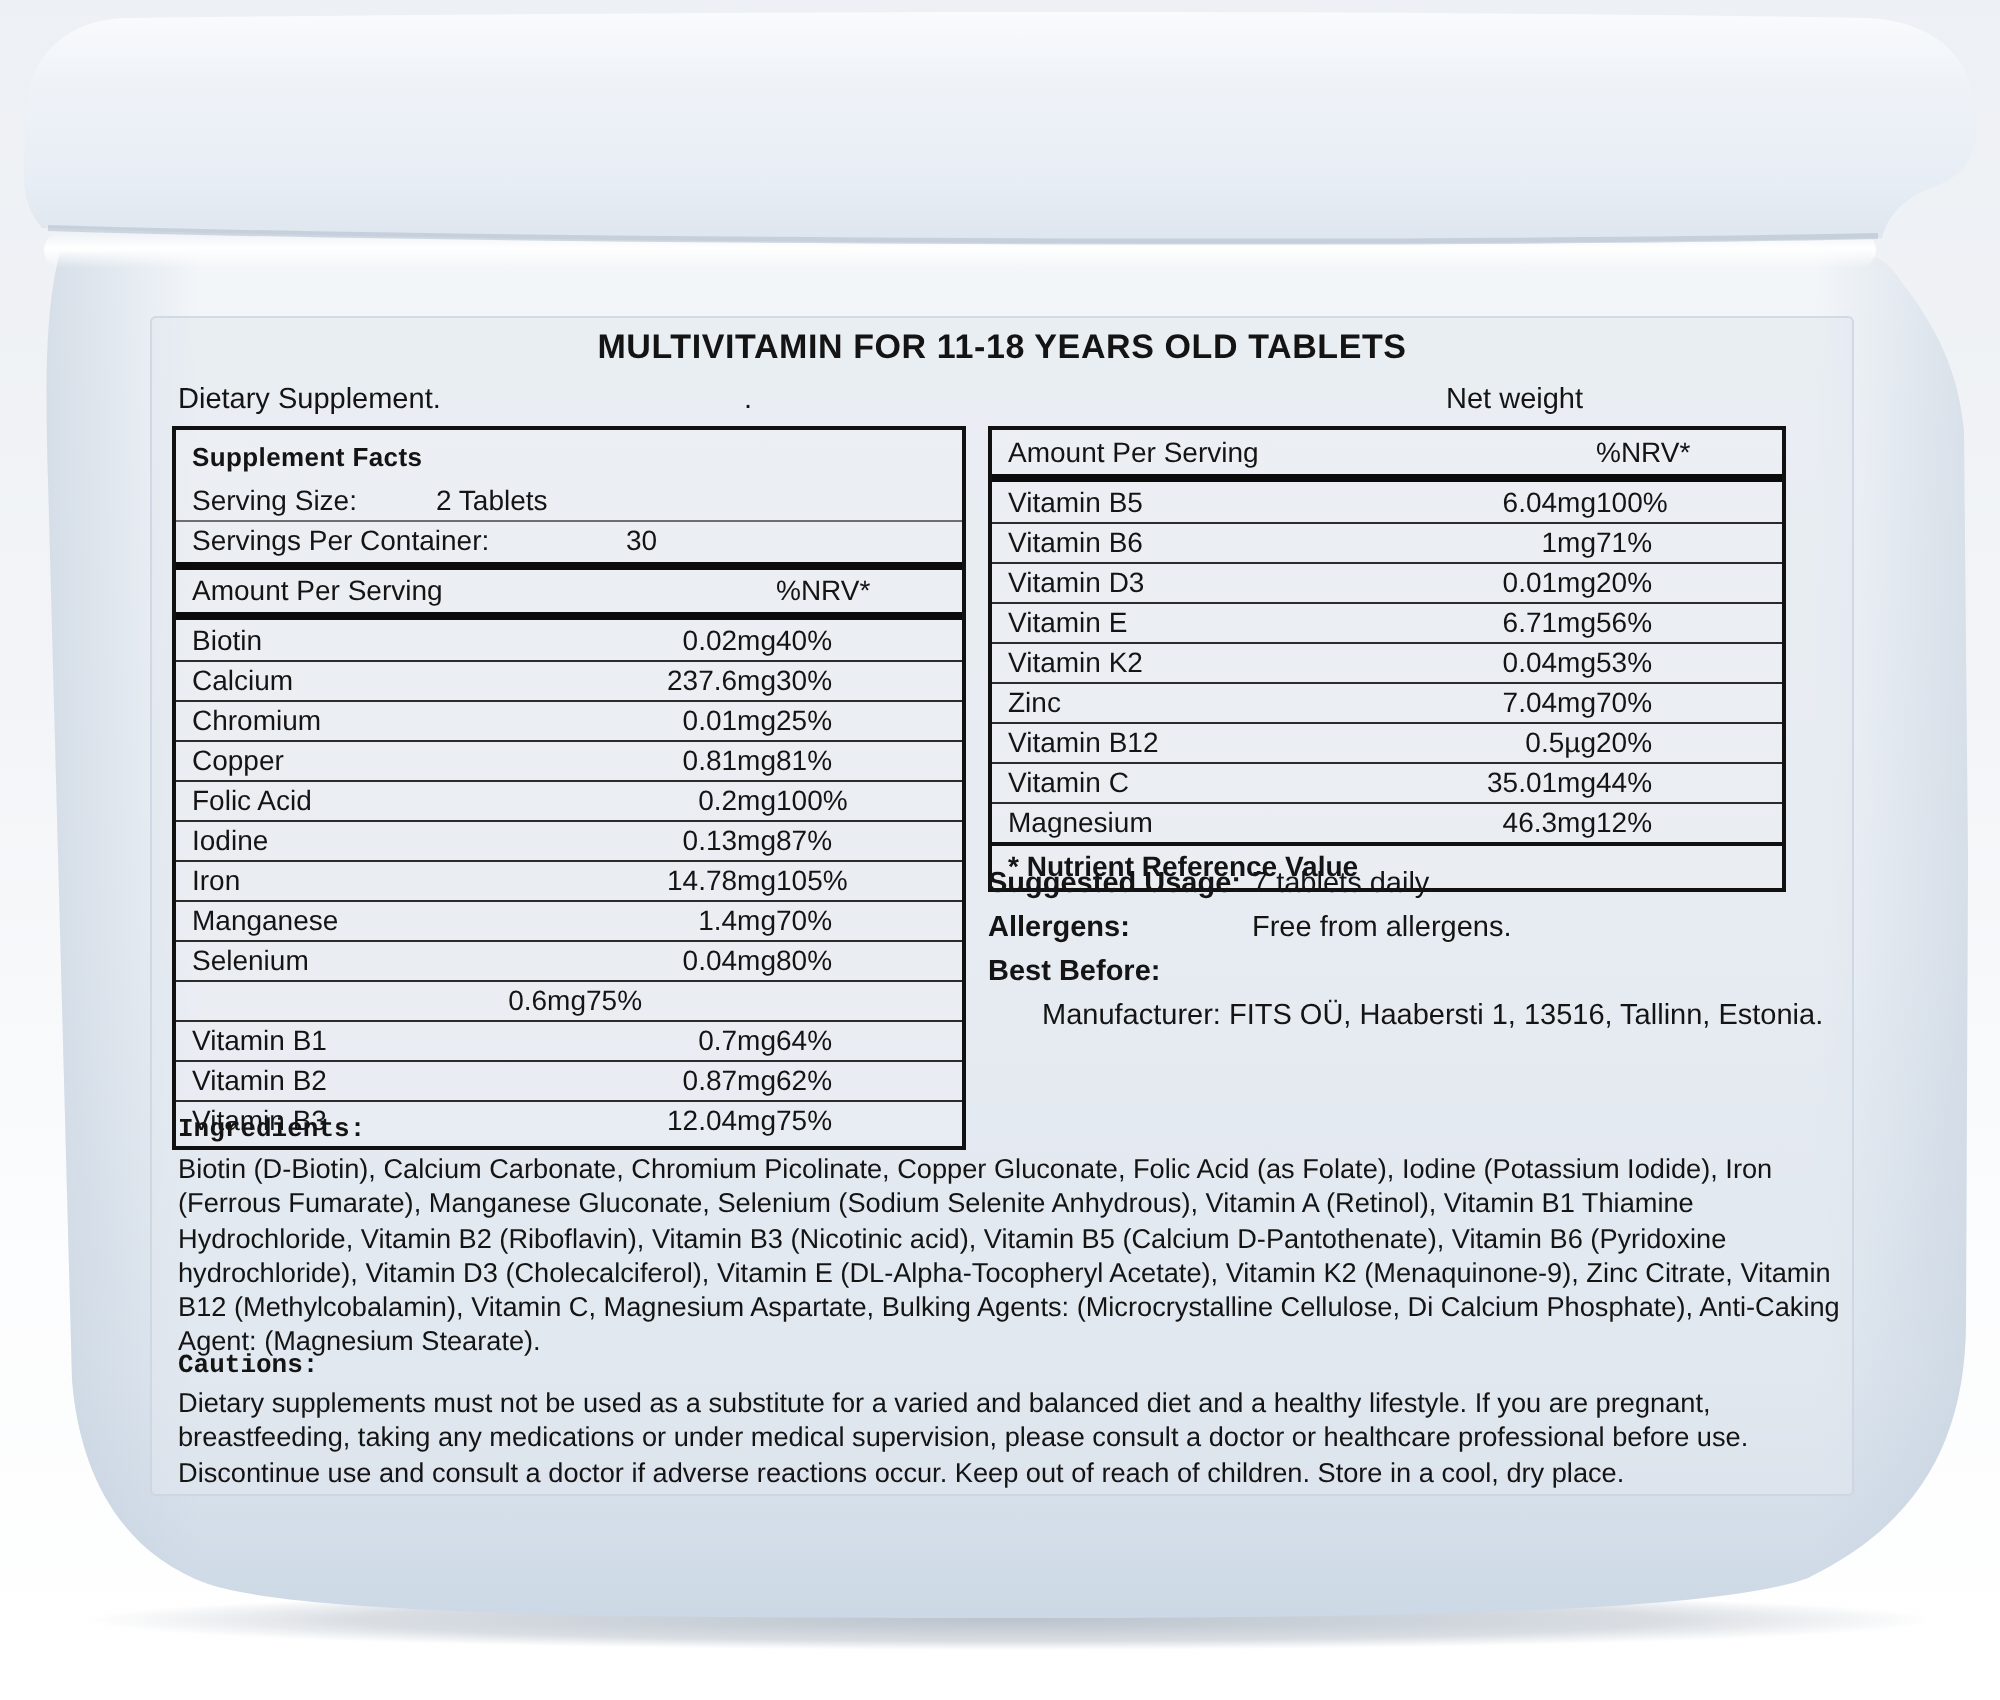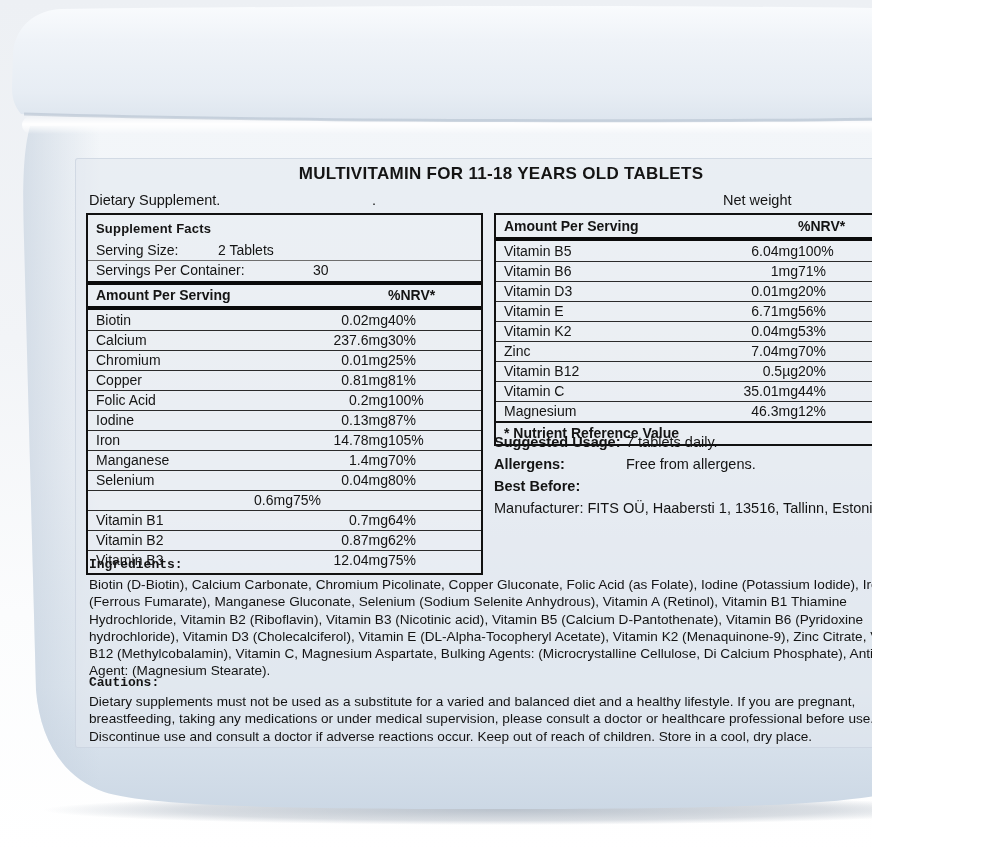--- a/index.html
+++ b/index.html
@@ -1,19 +1,19 @@
 <!DOCTYPE html>
 <html><head>
 <meta charset="utf-8">
 <style>
   html,body { margin:0; padding:0; }
   body { width:1000px; height:850px; font-family:"Liberation Sans", sans-serif; }
 
   .stage {
-    position:relative; width:872px; height:850px; overflow:hidden;
+    position:relative; width:1000px; height:850px; overflow:hidden;
     background:linear-gradient(180deg,#edf0f4 0%,#f2f4f7 40%,#fbfcfd 72%,#ffffff 100%);
   }
   .container-art { position:absolute; left:0; top:0; }
 
   
   .label {
     position:absolute; left:75px; top:158px; width:850px; height:588px;
     background:rgba(225,231,238,0.55);
     border:1px solid rgba(198,208,220,0.65);
     border-radius:3px;
@@ -40,21 +40,21 @@
   .sf-heading { font-size:13px; font-weight:bold; letter-spacing:0.2px; padding:1px 8px 3px 8px; height:19px; line-height:19px; }
   .kv-row { display:grid; padding:0 8px; height:19px; line-height:19px; align-items:center; }
   .kv-serving  { grid-template-columns:122px 1fr; }
   .kv-servings { grid-template-columns:217px 1fr; }
   .thinline { height:1px; background:#6e6e6e; }
   .bar { height:4px; background:#0b0b0b; margin:1px 0; }
 
   .tb-row { display:grid; grid-template-columns:1fr 95px 85px; padding:0 8px; height:19px; line-height:19px; align-items:center; }
   .tb-row .amt { text-align:right; }
   .tb-row .nrv { text-align:left; padding-right:18px; }
-  .hdr-row { font-weight:bold; }
+  .hdr-row { font-weight:normal; }
   .rows .tb-row + .tb-row { border-top:1px solid #2b2b2b; }
   .footnote { border-top:2px solid #111; font-weight:bold; padding:2px 8px 3px 8px; height:16px; line-height:16px; }
 
   
   .usage { position:absolute; left:418px; top:275px; width:420px; font-size:14.5px; }
   .u-row { display:grid; grid-template-columns:132px 1fr; position:absolute; width:100%; }
   .u-row .u-label { font-weight:bold; }
   .u1 { top:0px; } .u2 { top:22px; } .u3 { top:44px; } .u4 { top:66px; }
 
   
@@ -327,21 +327,21 @@
         <span>7 tablets daily.</span>
       </div>
       <div class="u-row u2">
         <span class="u-label">Allergens:</span>
         <span>Free from allergens.</span>
       </div>
       <div class="u-row u3">
         <span class="u-label">Best Before:</span>
         <span></span>
       </div>
-      <div class="u-row u4" style="grid-template-columns:1fr;">
+      <div class="u-row u4" style="grid-template-columns:1fr;margin-left:27px;">
         <span>Manufacturer: FITS OÜ, Haabersti 1, 13516, Tallinn, Estonia.</span>
       </div>
     </div>
 
     <div class="para-label ingredients-label">Ingredients:</div>
     <div class="para ingredients-text">Biotin (D-Biotin), Calcium Carbonate, Chromium Picolinate, Copper Gluconate, Folic Acid (as Folate), Iodine (Potassium Iodide), Iron (Ferrous Fumarate), Manganese Gluconate, Selenium (Sodium Selenite Anhydrous), Vitamin A (Retinol), Vitamin B1 Thiamine Hydrochloride, Vitamin B2 (Riboflavin), Vitamin B3 (Nicotinic acid), Vitamin B5 (Calcium D-Pantothenate), Vitamin B6 (Pyridoxine hydrochloride), Vitamin D3 (Cholecalciferol), Vitamin E (DL-Alpha-Tocopheryl Acetate), Vitamin K2 (Menaquinone-9), Zinc Citrate, Vitamin B12 (Methylcobalamin), Vitamin C, Magnesium Aspartate, Bulking Agents: (Microcrystalline Cellulose, Di Calcium Phosphate), Anti-Caking Agent: (Magnesium Stearate).</div>
 
     <div class="para-label cautions-label">Cautions:</div>
     <div class="para cautions-text">Dietary supplements must not be used as a substitute for a varied and balanced diet and a healthy lifestyle. If you are pregnant, breastfeeding, taking any medications or under medical supervision, please consult a doctor or healthcare professional before use. Discontinue use and consult a doctor if adverse reactions occur. Keep out of reach of children. Store in a cool, dry place.</div>
 

